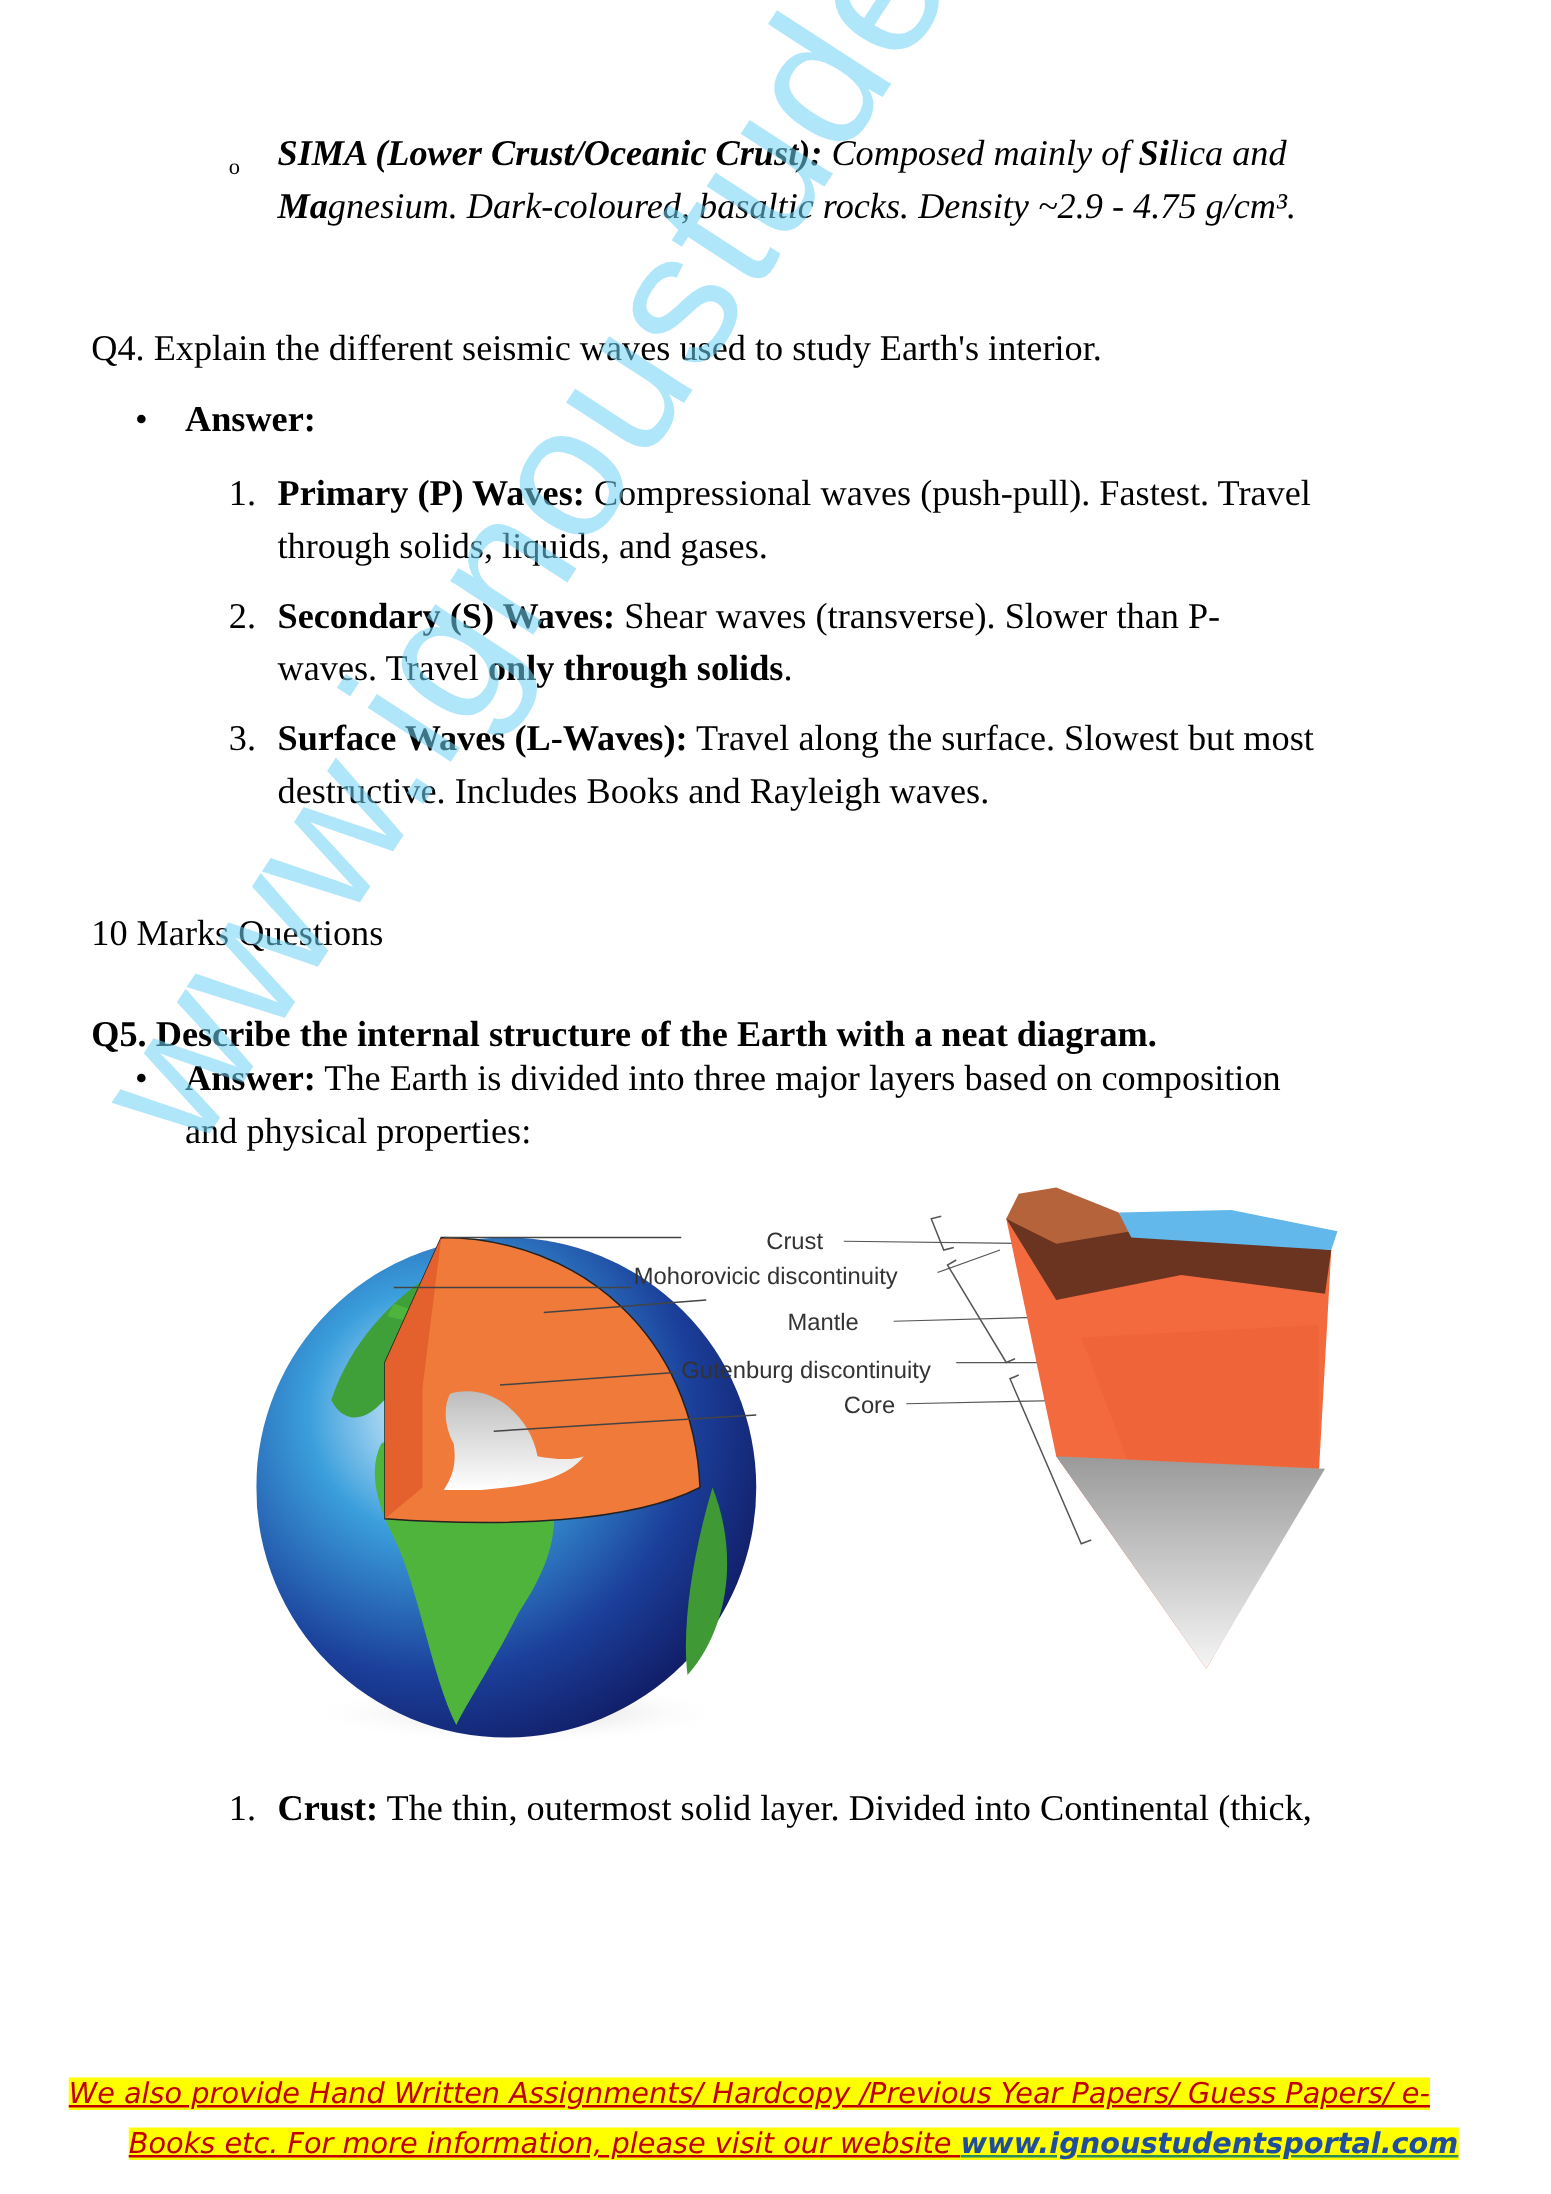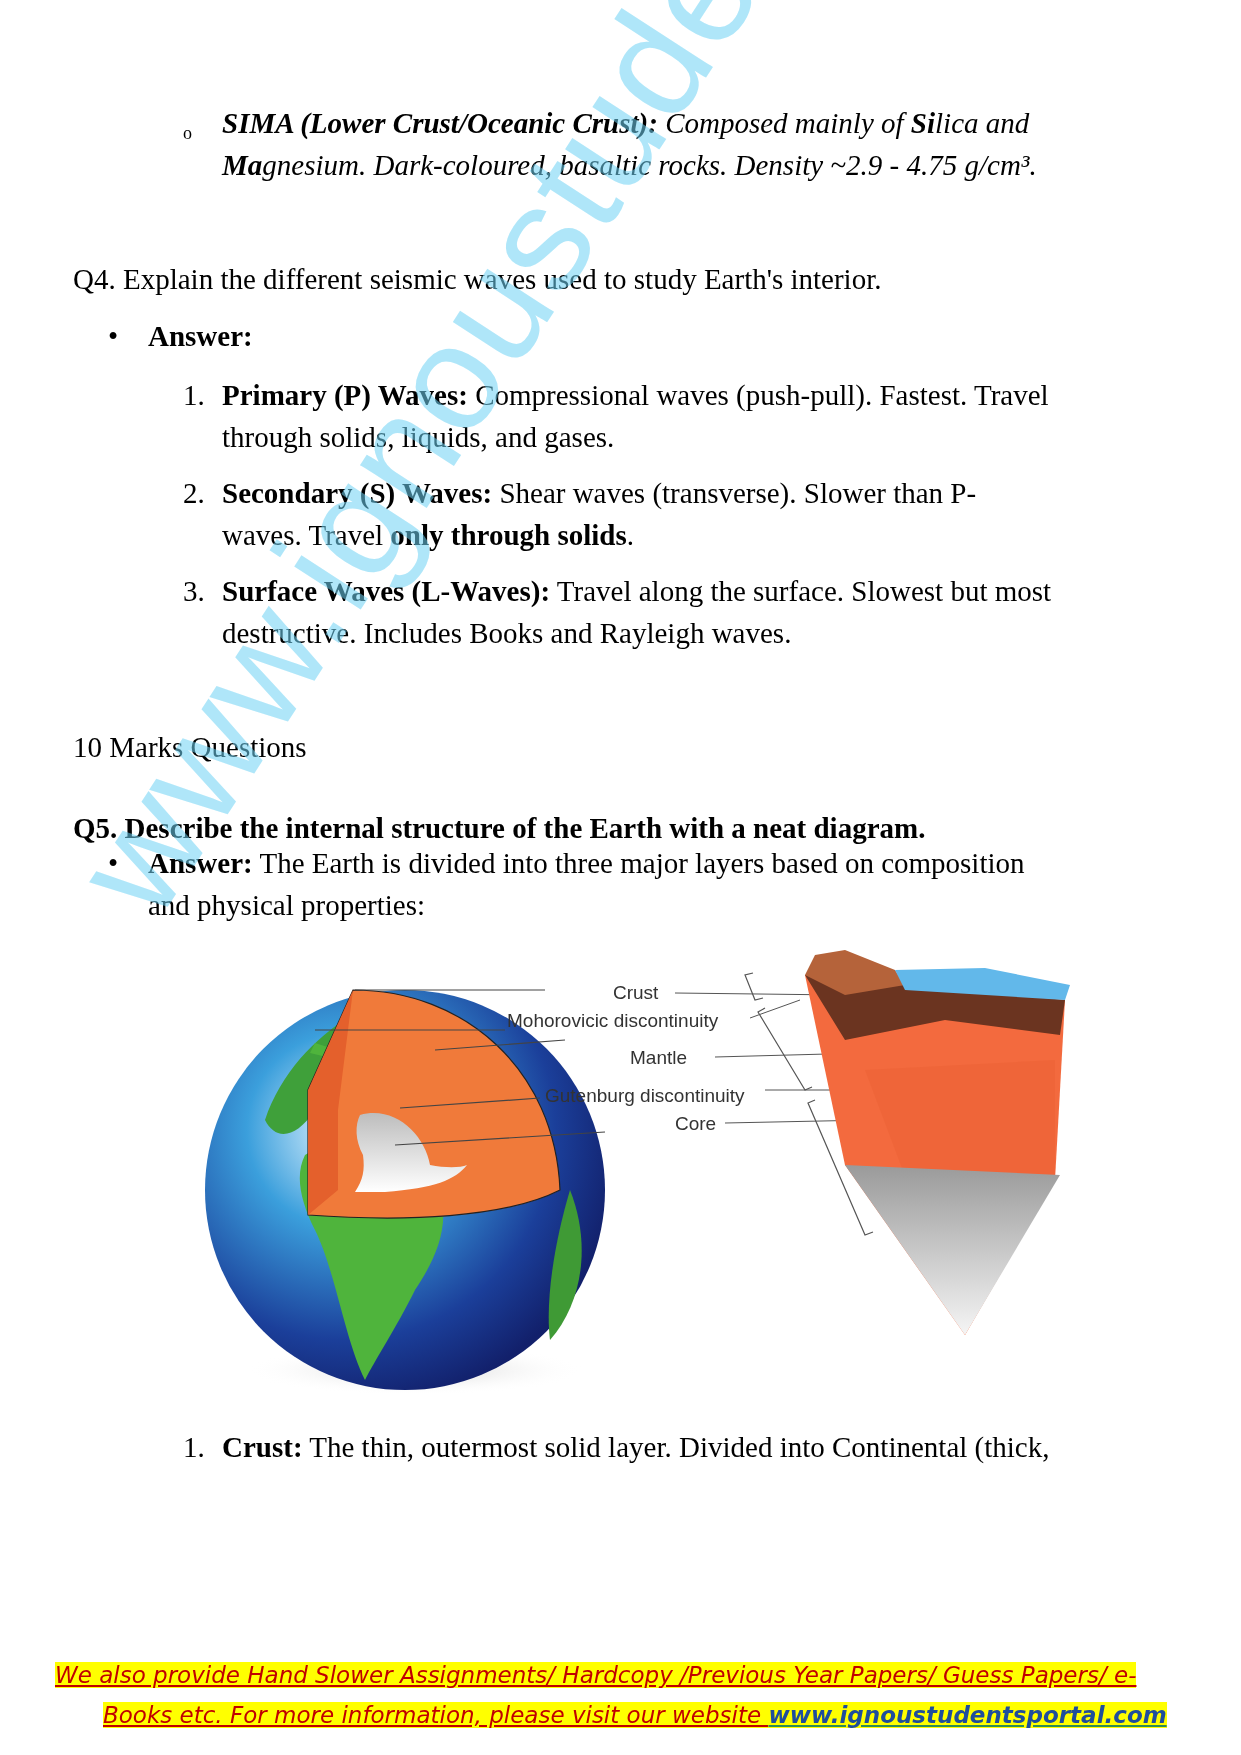--- a/index.html
+++ b/index.html
@@ -125,15 +125,15 @@
 </div>
 
 <div class="abs txt" style="left:183px;top:1426px;">1.</div>
 <div class="abs txt" style="left:222px;top:1426px;width:980px;">
   <b>Crust:</b><span> The thin, outermost solid layer. Divided into Continental (thick,</span><br>
 </div>
 
 <div class="watermark">www.ignoustudentsportal.com</div>
 
 <div class="footer">
-  <span class="hl">We also provide Hand Slower Assignments/ Hardcopy /Previous Year Papers/ Guess Papers/ e-</span><br>
+  <span class="hl">We also provide Hand Written Assignments/ Hardcopy /Previous Year Papers/ Guess Papers/ e-</span><br>
   <span style="padding-left:48px;"></span><span class="hl">Books etc. For more information, please visit our website </span><a class="link">www.ignoustudentsportal.com</a>
 </div>
 
 </body></html>

